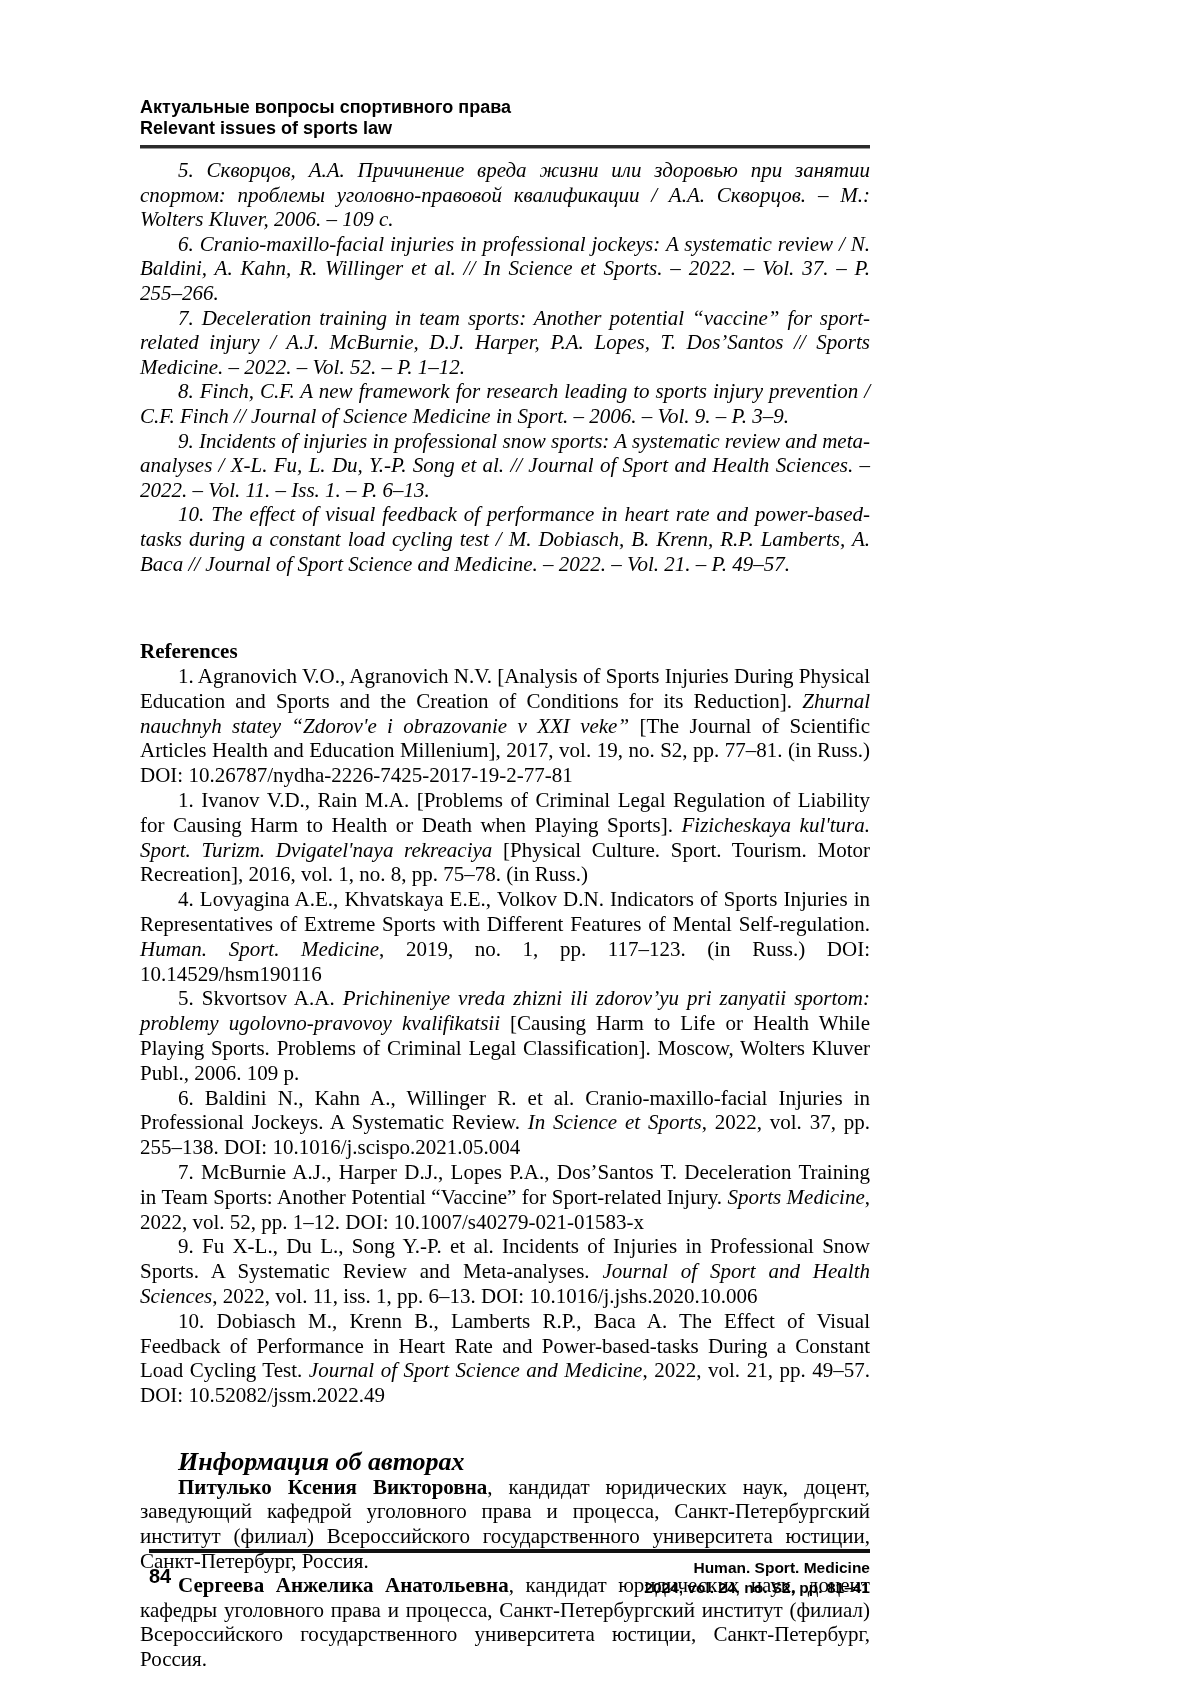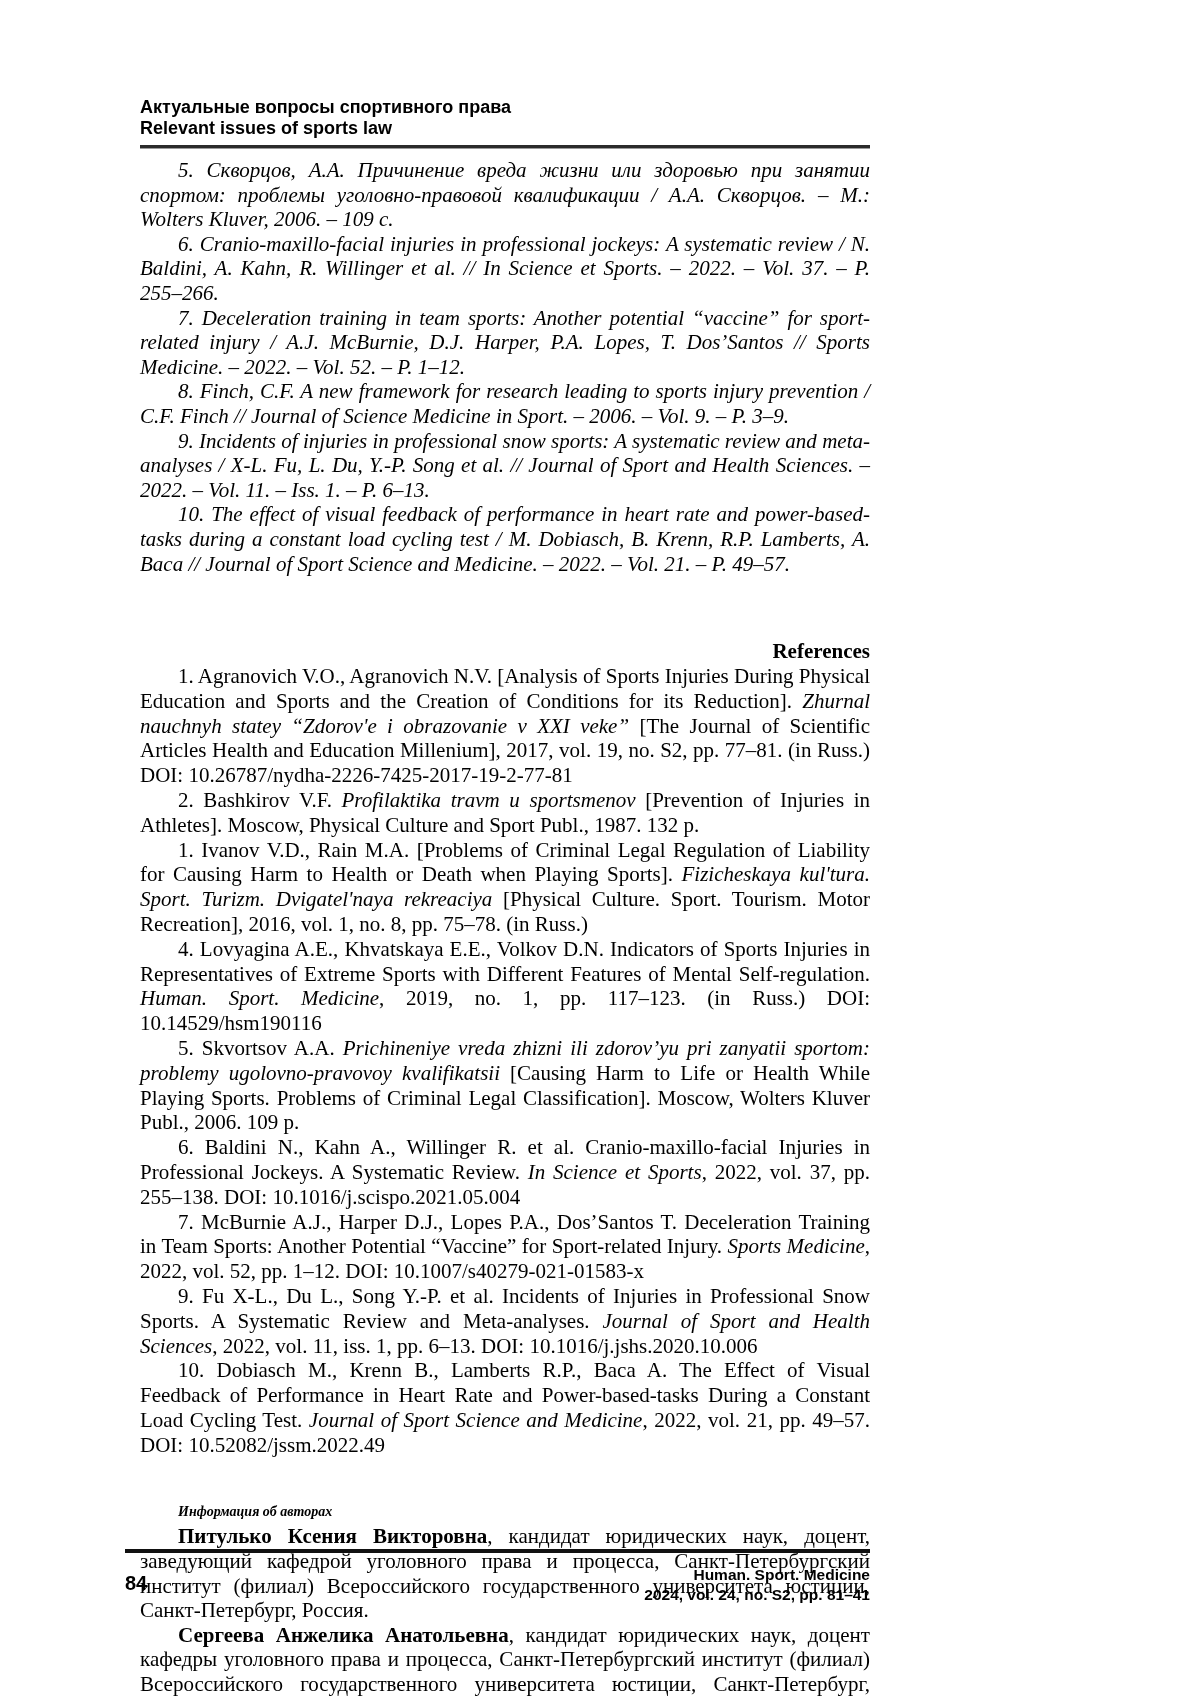--- a/index.html
+++ b/index.html
@@ -32,44 +32,44 @@
     font-size: 21px;
     line-height: 24.6px;
   }
   .refs-ru { margin-top: 10px; }
   .refs-ru .para { font-style: italic; }
   .refs-heading {
     margin: 63px 0 0 0;
     font-size: 21px;
     line-height: 25px;
     font-weight: bold;
-    text-align: right;
+    text-align: left;
   }
   .refs-en { margin-top: 0; }
   .refs-en .para { line-height: 24.8px; }
   span.it { font-style: italic; }
   span.bd { font-weight: bold; margin-top: 40px; }
   
   .authors { margin-top: 42px; }
   .authors-heading {
     margin: 0;
     text-indent: 38px;
-    font-size: 14px;
+    font-size: 26px;
     line-height: 24.8px;
     font-weight: bold;
     font-style: italic;
   }
   
   .page-footer {
     position: absolute;
-    left: 125px;
+    left: 149px;
     right: 110px;
     top: 1549px;
     border-top: 4px solid #111111;
-    padding-top: 12px;
+    padding-top: 5px;
     display: flex;
     justify-content: space-between;
     align-items: flex-start;
     font-family: "Liberation Sans", sans-serif;
     font-weight: bold;
   }
   .page-number { font-size: 20px; line-height: 24px; margin-top: 6px; }
   .journal-block { text-align: right; font-size: 15.5px; line-height: 20px; }
 </style>
 </head>
@@ -88,21 +88,20 @@
       <p class="para"><span class="it">7. Deceleration training in team sports: Another potential “vaccine” for sport-related injury / A.J. McBurnie, D.J. Harper, P.A. Lopes, T. Dos’Santos // Sports Medicine. – 2022. – Vol. 52. – P. 1–12.</span></p>
       <p class="para"><span class="it">8. Finch, C.F. A new framework for research leading to sports injury prevention / C.F. Finch // Journal of Science Medicine in Sport. – 2006. – Vol. 9. – P. 3–9.</span></p>
       <p class="para"><span class="it">9. Incidents of injuries in professional snow sports: A systematic review and meta-analyses / X-L. Fu, L. Du, Y.-P. Song et al. // Journal of Sport and Health Sciences. – 2022. – Vol. 11. – Iss. 1. – P. 6–13.</span></p>
       <p class="para"><span class="it">10. The effect of visual feedback of performance in heart rate and power-based-tasks during a constant load cycling test / M. Dobiasch, B. Krenn, R.P. Lamberts, A. Baca // Journal of Sport Science and Medicine. – 2022. – Vol. 21. – P. 49–57.</span></p>
     </section>
 
   <h2 class="refs-heading">References</h2>
 
   <section class="refs-en">
       <p class="para"><span>1. Agranovich V.O., Agranovich N.V. [Analysis of Sports Injuries During Physical Education and Sports and the Creation of Conditions for its Reduction]. </span><span class="it">Zhurnal nauchnyh statey “Zdorov'e i obrazovanie v XXI veke”</span><span> [The Journal of Scientific Articles Health and Education Millenium], 2017, vol. 19, no. S2, pp. 77–81. (in Russ.) DOI: 10.26787/nydha-2226-7425-2017-19-2-77-81</span></p>
-      <p class="para"><span>2. Bashkirov V.F. </span><span class="it">Profilaktika travm u sportsmenov</span><span> [Prevention of Injuries in Athletes]. Moscow, Physical Culture and Sport Publ., 1987. 132 p.</span></p>
       <p class="para"><span>1. Ivanov V.D., Rain M.A. [Problems of Criminal Legal Regulation of Liability for Causing Harm to Health or Death when Playing Sports]. </span><span class="it">Fizicheskaya kul'tura. Sport. Turizm. Dvigatel'naya rekreaciya</span><span> [Physical Culture. Sport. Tourism. Motor Recreation], 2016, vol. 1, no. 8, pp. 75–78. (in Russ.)</span></p>
       <p class="para"><span>4. Lovyagina A.E., Khvatskaya E.E., Volkov D.N. Indicators of Sports Injuries in Representatives of Extreme Sports with Different Features of Mental Self-regulation. </span><span class="it">Human. Sport. Medicine</span><span>, 2019, no. 1, pp. 117–123. (in Russ.) DOI: 10.14529/hsm190116</span></p>
       <p class="para"><span>5. Skvortsov A.A. </span><span class="it">Prichineniye vreda zhizni ili zdorov’yu pri zanyatii sportom: problemy ugolovno-pravovoy kvalifikatsii</span><span> [Causing Harm to Life or Health While Playing Sports. Problems of Criminal Legal Classification]. Moscow, Wolters Kluver Publ., 2006. 109 p.</span></p>
       <p class="para"><span>6. Baldini N., Kahn A., Willinger R. et al. Cranio-maxillo-facial Injuries in Professional Jockeys. A Systematic Review. </span><span class="it">In Science et Sports</span><span>, 2022, vol. 37, pp. 255–138. DOI: 10.1016/j.scispo.2021.05.004</span></p>
       <p class="para"><span>7. McBurnie A.J., Harper D.J., Lopes P.A., Dos’Santos T. Deceleration Training in Team Sports: Another Potential “Vaccine” for Sport-related Injury. </span><span class="it">Sports Medicine</span><span>, 2022, vol. 52, pp. 1–12. DOI: 10.1007/s40279-021-01583-x</span></p>
       <p class="para"><span>9. Fu X-L., Du L., Song Y.-P. et al. Incidents of Injuries in Professional Snow Sports. A Systematic Review and Meta-analyses. </span><span class="it">Journal of Sport and Health Sciences</span><span>, 2022, vol. 11, iss. 1, pp. 6–13. DOI: 10.1016/j.jshs.2020.10.006</span></p>
       <p class="para"><span>10. Dobiasch M., Krenn B., Lamberts R.P., Baca A. The Effect of Visual Feedback of Performance in Heart Rate and Power-based-tasks During a Constant Load Cycling Test. </span><span class="it">Journal of Sport Science and Medicine</span><span>, 2022, vol. 21, pp. 49–57. DOI: 10.52082/jssm.2022.49</span></p>
     </section>
 
   <section class="authors">

